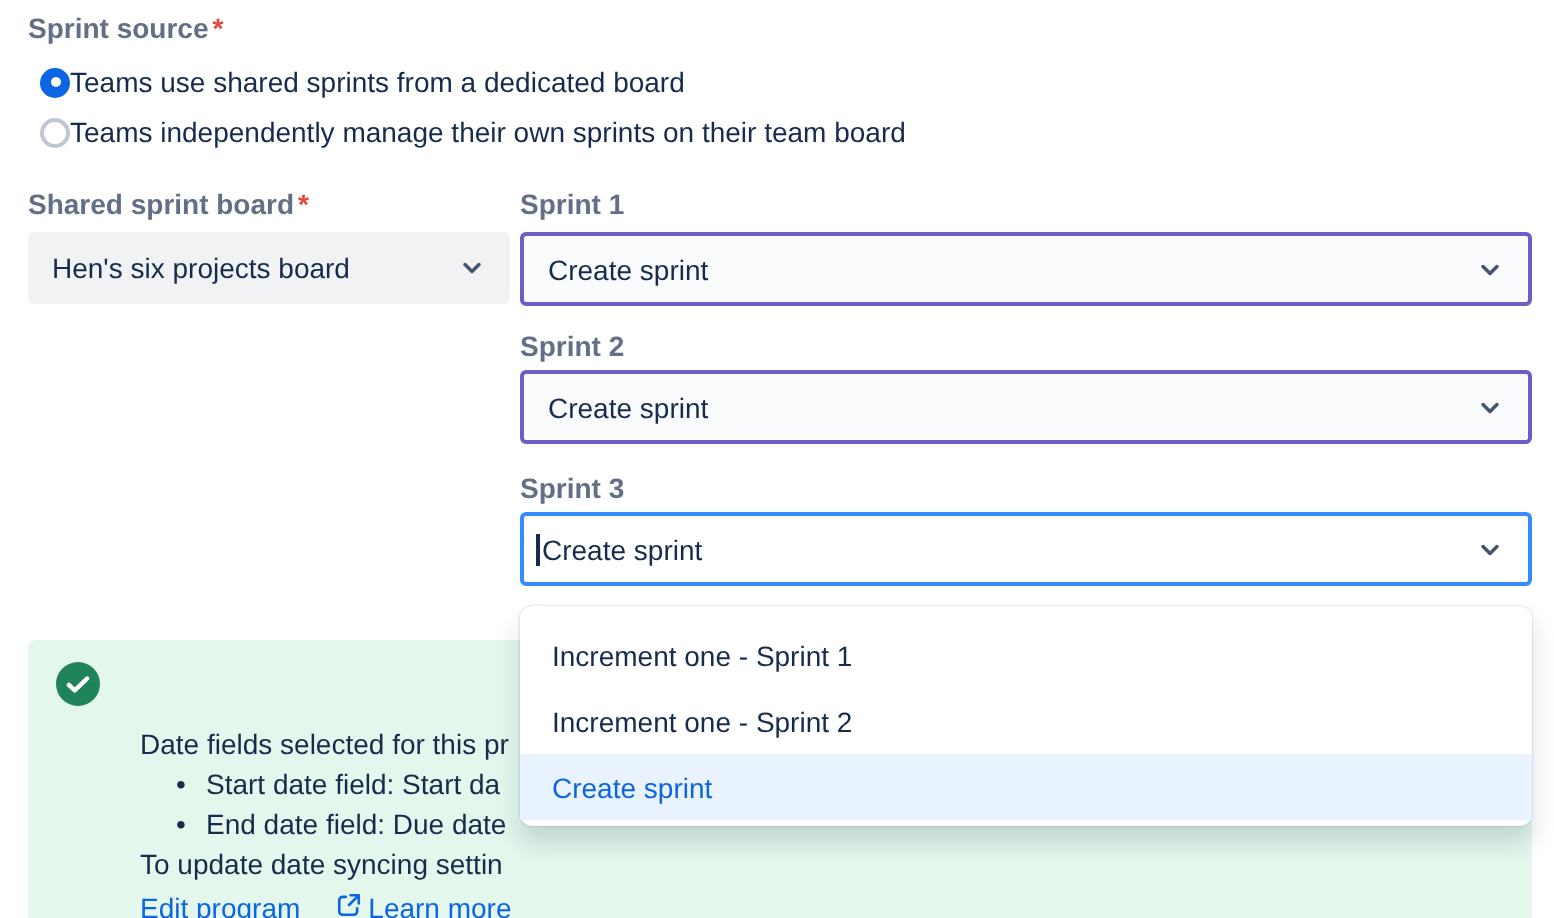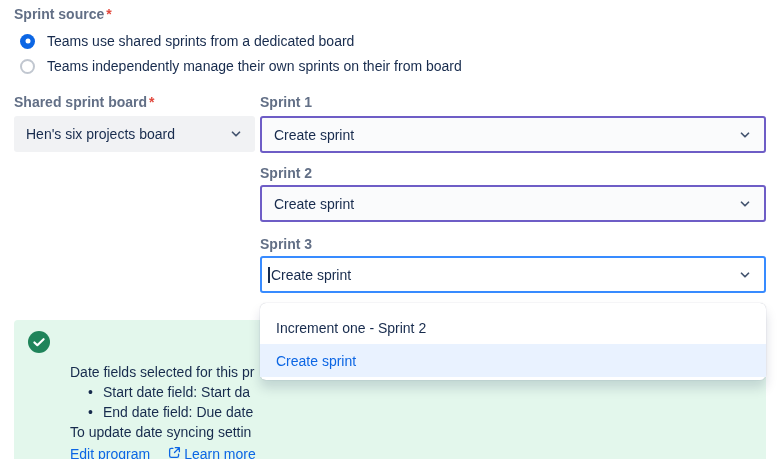--- a/index.html
+++ b/index.html
@@ -10,21 +10,21 @@
   .abs{position:absolute;}
   
   .flabel{font-size:14px;font-weight:700;color:#626F86;line-height:14px;white-space:nowrap;}
   .req{color:#E2483D;margin-left:2px;}
   .lbl-source{left:14px;top:7px;}
   .lbl-board{left:14px;top:95px;}
   .lbl-s1{left:260px;top:95px;}
   .lbl-s2{left:260px;top:166px;}
   .lbl-s3{left:260px;top:237px;}
   
-  .radio-row{display:flex;align-items:center;gap:12px;height:20px;cursor:pointer;text-align:right;}
+  .radio-row{display:flex;align-items:center;height:20px;cursor:pointer;text-align:right;}
   .radio1{left:20px;top:31px;}
   .radio2{left:20px;top:56px;}
   .radio{width:15px;height:15px;border-radius:50%;box-sizing:border-box;flex:0 0 auto;}
   .radio.on{background:#0C66E4;position:relative;}
   .radio.on::after{content:"";position:absolute;width:5px;height:5px;border-radius:50%;background:#fff;left:50%;top:50%;transform:translate(-50%,-50%);}
   .radio.off{background:#fff;border:2px solid #C1C7D0;}
   .radio-label{white-space:nowrap;}
   
   .select{box-sizing:border-box;height:37px;border-radius:3px;display:flex;align-items:center;
           justify-content:space-between;padding:0 12px;cursor:pointer;background:#FAFBFC;}
@@ -60,21 +60,21 @@
     <span>Sprint source</span><span class="req">*</span>
   </div>
 
   <div class="abs radio-row radio1">
     <span class="radio on"></span>
     <span class="radio-label">Teams use shared sprints from a dedicated board</span>
   </div>
 
   <div class="abs radio-row radio2">
     <span class="radio off"></span>
-    <span class="radio-label">Teams independently manage their own sprints on their from board</span>
+    <span class="radio-label">Teams independently manage their own sprints on their team board</span>
   </div>
 
   <div class="abs flabel lbl-board">
     <span>Shared sprint board</span><span class="req">*</span>
   </div>
   <div class="abs select sel-board">
     <span class="val">Hen's six projects board</span>
     <span class="chev">
       <svg width="14" height="14" viewBox="0 0 16 16">
           <path d="M4 6l4 4 4-4" stroke="#44546F" stroke-width="2" fill="none" stroke-linecap="round" stroke-linejoin="round"></path>
@@ -142,17 +142,18 @@
               <path d="M6 3H4a2 2 0 0 0-2 2v7a2 2 0 0 0 2 2h7a2 2 0 0 0 2-2v-2" stroke="#0C66E4" stroke-width="1.6" fill="none" stroke-linecap="round"></path>
               <path d="M9 2h5v5M14 2L8 8" stroke="#0C66E4" stroke-width="1.6" fill="none" stroke-linecap="round" stroke-linejoin="round"></path>
             </svg>
         </span>
         <span>Learn more</span>
       </a>
     </div>
   </div>
 
   <div class="abs menu">
+    <div class="menu-item">Increment one - Sprint 1</div>
     <div class="menu-item">Increment one - Sprint 2</div>
     <div class="menu-item hl">Create sprint</div>
   </div>
 
 </div>
 
 </body></html>

